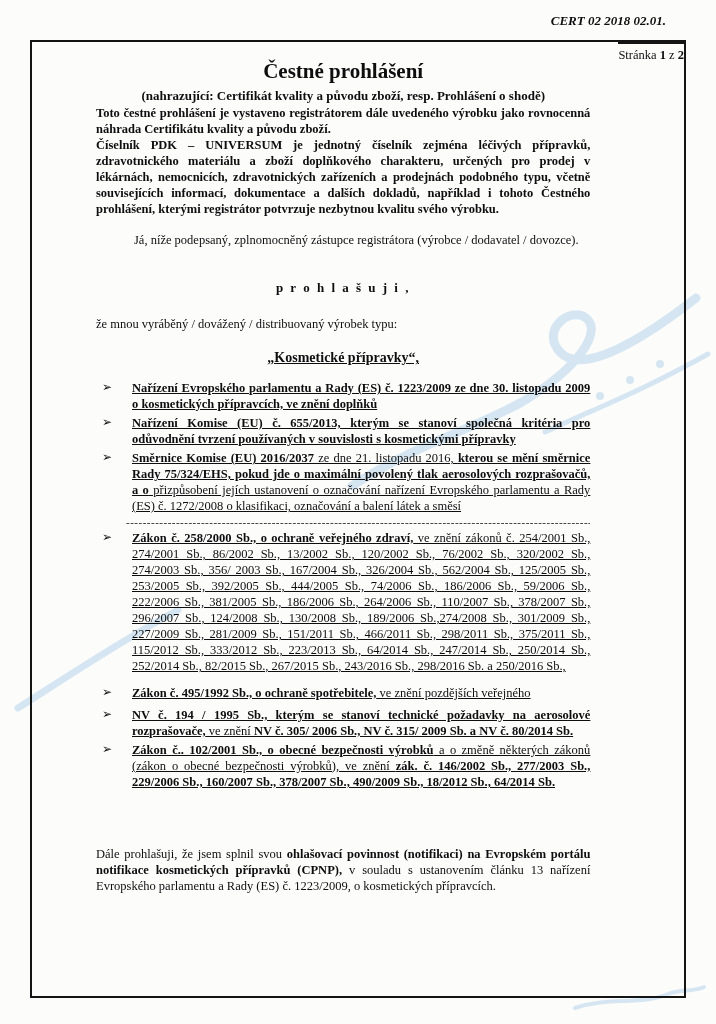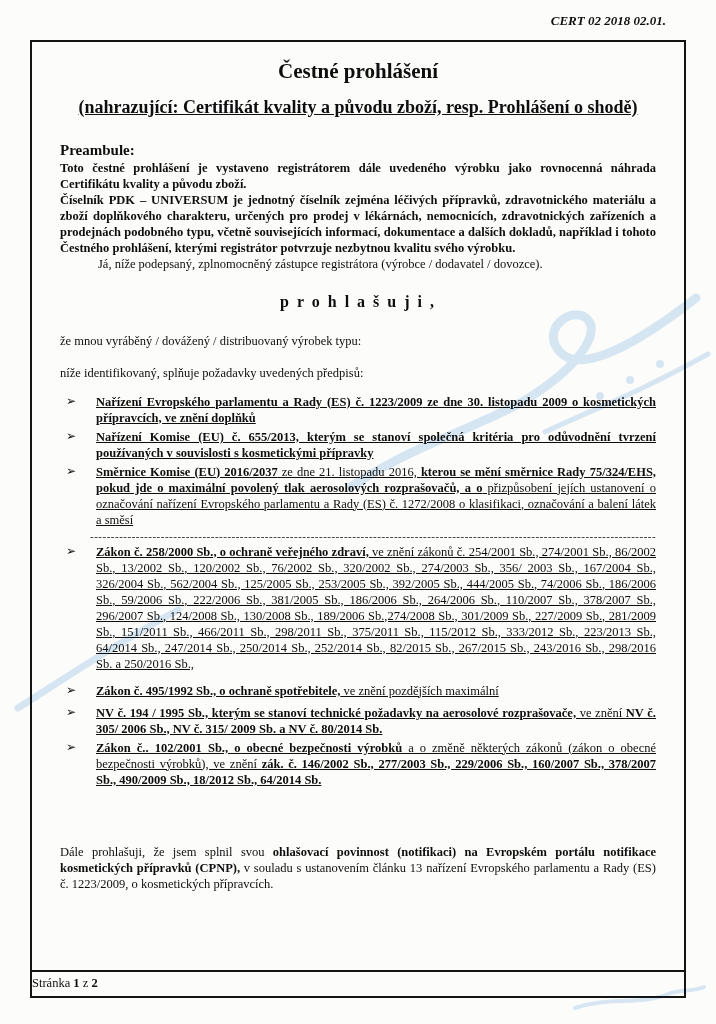--- a/index.html
+++ b/index.html
@@ -17,42 +17,43 @@
     font-style:italic; font-weight:bold; font-size:13px;
     z-index:2;
   }
   .watermark {
     position:absolute; left:0; top:0; width:716px; height:1024px;
     z-index:0; pointer-events:none; opacity:.55;
   }
   .frame {
     position:absolute; left:30px; top:40px; right:30px; bottom:26px;
     border:2px solid #141414;
-    display:flex; flex-direction:column;
+    display:flex; 
     z-index:1;
+    padding-left:36px;
   }
   .content {
     flex:1; overflow:hidden;
     padding:10px 28px 0 28px;
     font-size:12.5px; line-height:1.28;
   }
   .title {
     text-align:center; font-weight:bold; font-size:21px; margin-top:6px;
   }
   .subtitle {
-    text-align:center; font-weight:bold; font-size:18px; margin-top:11px;text-decoration:underline;
+    text-align:center; font-weight:bold; font-size:13px; margin-top:3px;
   }
   .preamble-heading {
     font-weight:bold; font-size:15px; margin-top:22px;
   }
   .para { text-align:justify; margin:0; }
-  .declarer { margin-top:0; text-indent:38px; }
+  .declarer { margin-top:15px; text-indent:38px; }
   .declaration-word {
-    text-align:center; font-weight:bold; font-size:16px;
-    letter-spacing:2px; margin-top:20px;
+    text-align:center; font-weight:bold; font-size:13px;
+    letter-spacing:2px; margin-top:32px;
   }
   .product-intro { margin-top:20px; }
   .product-type {
     text-align:center; font-weight:bold; font-size:14px;
     text-decoration:underline; margin-top:17px;
   }
   .requirements-intro { margin-top:16px; }
   .legal-list { margin-top:13px; }
   .legal-item { display:flex; margin-bottom:3px; }
   .legal-item .marker {
@@ -86,32 +87,31 @@
 </svg>
 
 <div class="doc-code">CERT 02 2018 02.01.</div>
 
 <div class="frame">
   <div class="content">
 
     <div class="title">Čestné prohlášení</div>
     <div class="subtitle">(nahrazující: Certifikát kvality a původu zboží, resp. Prohlášení o shodě)</div>
 
-    <div class="preamble-heading">Preambule:</div>
     <p class="para"><span class="b">Toto čestné prohlášení je vystaveno registrátorem dále uvedeného výrobku jako rovnocenná náhrada Certifikátu kvality a původu zboží.</span></p>
     <p class="para"><span class="b">Číselník PDK – UNIVERSUM je jednotný číselník zejména léčivých přípravků, zdravotnického materiálu a zboží doplňkového charakteru, určených pro prodej v lékárnách, nemocnicích, zdravotnických zařízeních a prodejnách podobného typu, včetně souvisejících informací, dokumentace a dalších dokladů, například i tohoto Čestného prohlášení, kterými registrátor potvrzuje nezbytnou kvalitu svého výrobku.</span></p>
 
     <p class="para declarer">Já, níže podepsaný, zplnomocněný zástupce registrátora (výrobce / dodavatel / dovozce).</p>
 
     <div class="declaration-word">p r o h l a š u j i ,</div>
 
     <p class="para product-intro">že mnou vyráběný / dovážený / distribuovaný výrobek typu:</p>
 
+    <div class="product-type">„Kosmetické přípravky“,</div>
 
-    <p class="para requirements-intro">níže identifikovaný, splňuje požadavky uvedených předpisů:</p>
 
     <div class="legal-list">
       <div class="legal-item">
         <span class="marker">➢</span>
         <span class="item-text b"><span class="b">Nařízení Evropského parlamentu a Rady (ES) č. 1223/2009</span><span> ze dne 30. listopadu 2009 </span><span class="b">o kosmetických přípravcích, ve znění doplňků</span></span>
       </div>
       <div class="legal-item">
         <span class="marker">➢</span>
         <span class="item-text"><span class="b">Nařízení Komise (EU) č. 655/2013, kterým se stanoví společná kritéria pro odůvodnění tvrzení používaných v souvislosti s kosmetickými přípravky</span></span>
       </div>
@@ -121,21 +121,21 @@
       </div>
 
       <div class="sep">------------------------------------------------------------------------------------------------------------------------------------------------------</div>
 
       <div class="legal-item gap-after">
         <span class="marker">➢</span>
         <span class="item-text"><span class="b">Zákon č. 258/2000 Sb., o ochraně veřejného zdraví,</span><span> ve znění zákonů č. 254/2001 Sb., 274/2001 Sb., 86/2002 Sb., 13/2002 Sb., 120/2002 Sb., 76/2002 Sb., 320/2002 Sb., 274/2003 Sb., 356/ 2003 Sb., 167/2004 Sb., 326/2004 Sb., 562/2004 Sb., 125/2005 Sb., 253/2005 Sb., 392/2005 Sb., 444/2005 Sb., 74/2006 Sb., 186/2006 Sb., 59/2006 Sb., 222/2006 Sb., 381/2005 Sb., 186/2006 Sb., 264/2006 Sb., 110/2007 Sb., 378/2007 Sb., 296/2007 Sb., 124/2008 Sb., 130/2008 Sb., 189/2006 Sb.,274/2008 Sb., 301/2009 Sb., 227/2009 Sb., 281/2009 Sb., 151/2011 Sb., 466/2011 Sb., 298/2011 Sb., 375/2011 Sb., 115/2012 Sb., 333/2012 Sb., 223/2013 Sb., 64/2014 Sb., 247/2014 Sb., 250/2014 Sb., 252/2014 Sb., 82/2015 Sb., 267/2015 Sb., 243/2016 Sb., 298/2016 Sb. a 250/2016 Sb.,</span></span>
       </div>
       <div class="legal-item small-gap-after">
         <span class="marker">➢</span>
-        <span class="item-text"><span class="b">Zákon č. 495/1992 Sb., o ochraně spotřebitele,</span><span> ve znění pozdějších maximální</span></span>
+        <span class="item-text"><span class="b">Zákon č. 495/1992 Sb., o ochraně spotřebitele,</span><span> ve znění pozdějších veřejného</span></span>
       </div>
       <div class="legal-item">
         <span class="marker">➢</span>
         <span class="item-text"><span class="b">NV č. 194 / 1995 Sb., kterým se stanoví technické požadavky na aerosolové rozprašovače,</span><span> ve znění </span><span class="b">NV č. 305/ 2006 Sb., NV č. 315/ 2009 Sb. a NV č. 80/2014 Sb.</span></span>
       </div>
       <div class="legal-item">
         <span class="marker">➢</span>
         <span class="item-text"><span class="b">Zákon č.. 102/2001 Sb., o obecné bezpečnosti výrobků</span><span> a o změně některých zákonů (zákon o obecné bezpečnosti výrobků), ve znění </span><span class="b">zák. č. 146/2002 Sb., 277/2003 Sb., 229/2006 Sb., 160/2007 Sb., 378/2007 Sb., 490/2009 Sb., 18/2012 Sb., 64/2014 Sb.</span></span>
       </div>
     </div>

